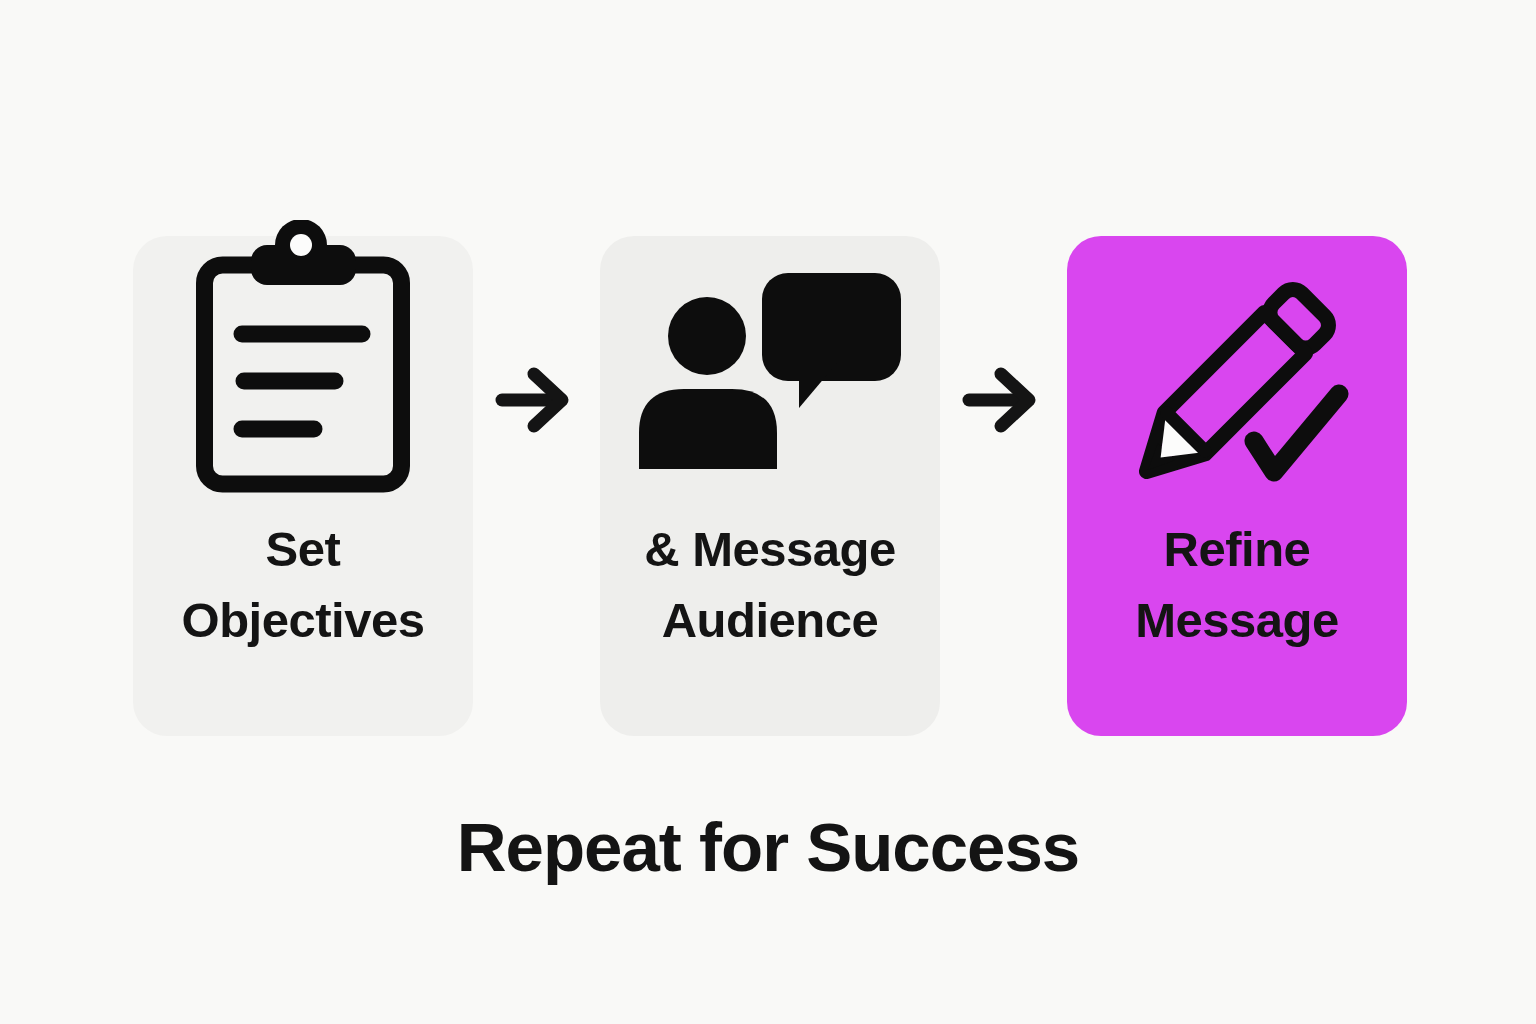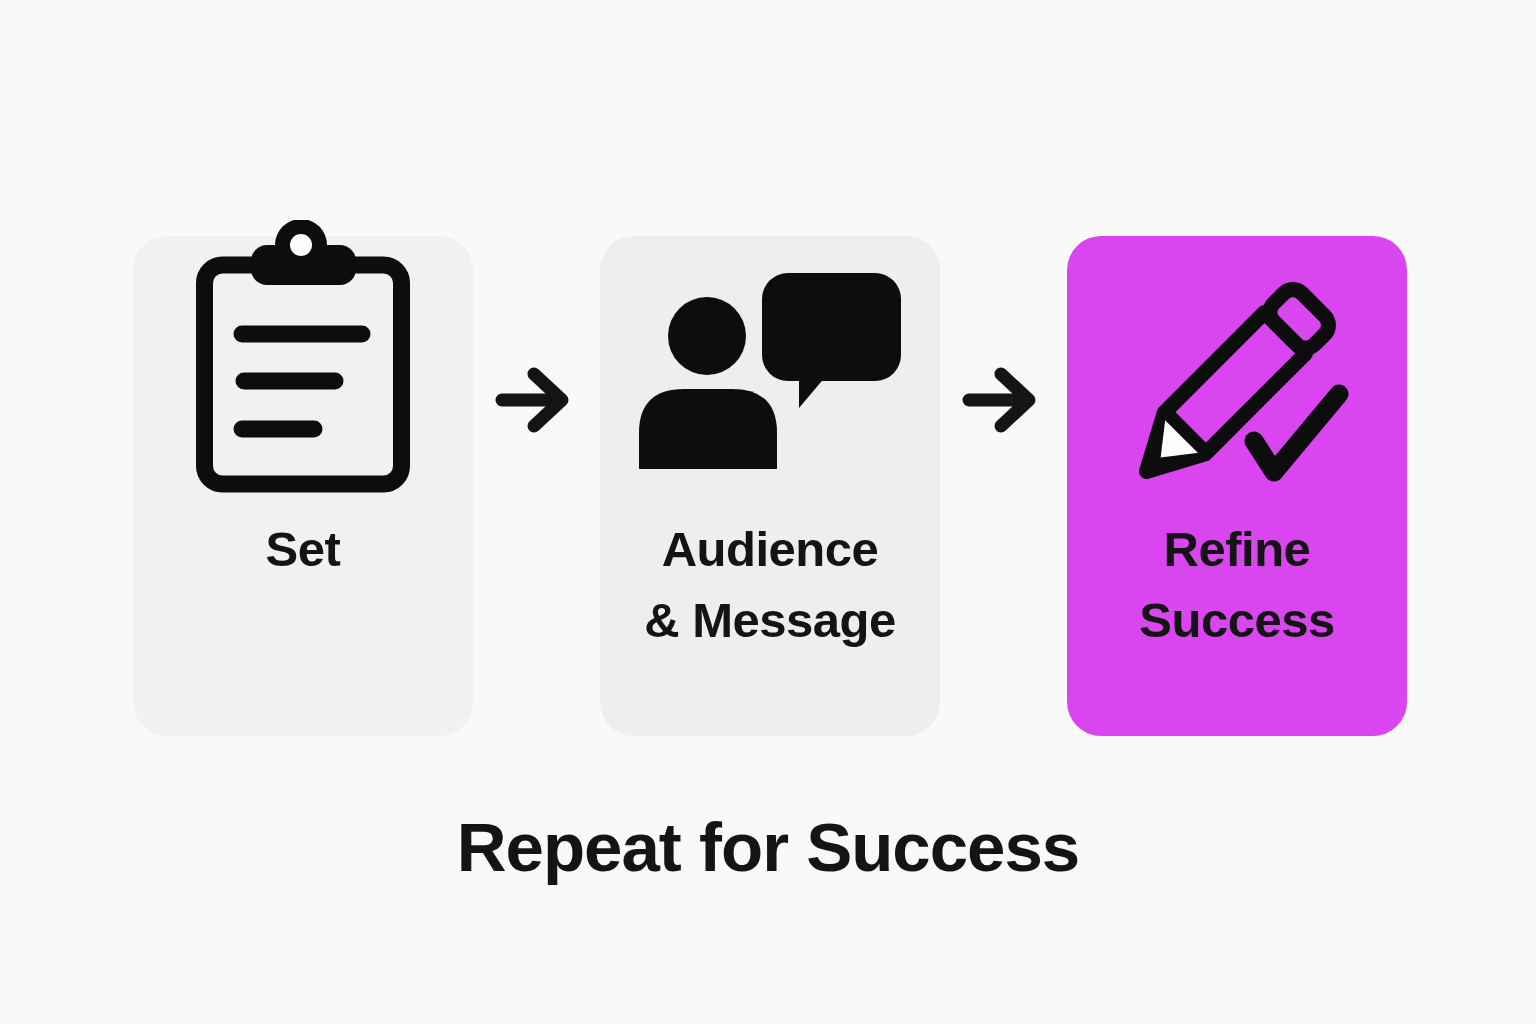--- a/index.html
+++ b/index.html
@@ -86,20 +86,21 @@
           <circle cx="105" cy="25" r="11" fill="#fcfcfb"></circle>
           <g stroke="#0d0d0d" stroke-width="17" stroke-linecap="round">
             <line x1="46" y1="114" x2="166" y2="114"></line>
             <line x1="48" y1="161" x2="139" y2="161"></line>
             <line x1="46" y1="209" x2="118" y2="209"></line>
           </g>
         </svg>
       </div>
       <div class="card-label">
         <span>Set</span>
+        <span>Objectives</span>
       </div>
     </div>
 
     <div class="arrow-box">
       <svg width="90" height="80" viewBox="0 0 90 80" aria-hidden="true">
         <g stroke="#141414" stroke-width="13" stroke-linecap="round" stroke-linejoin="round" fill="none">
           <line x1="10" y1="40" x2="62" y2="40"></line>
           <path d="M 42 14 L 70 40 L 42 66"></path>
         </g>
       </svg>
@@ -108,22 +109,22 @@
     <div class="card card-2">
       <div class="icon-box">
         <svg width="262" height="196" viewBox="0 0 262 196" aria-hidden="true">
           <circle cx="68" cy="63" r="39" fill="#0d0d0d"></circle>
           <path d="M 0 196 L 0 160 Q 0 116 45 116 L 93 116 Q 138 116 138 160 L 138 196 Z" fill="#0d0d0d"></path>
           <rect x="123" y="0" width="139" height="108" rx="26" fill="#0d0d0d"></rect>
           <path d="M 160 90 L 198 90 L 160 135 Z" fill="#0d0d0d"></path>
         </svg>
       </div>
       <div class="card-label">
+        <span>&amp; Message</span>
         <span>Audience</span>
-        <span>&amp; Message</span>
       </div>
     </div>
 
     <div class="arrow-box">
       <svg width="90" height="80" viewBox="0 0 90 80" aria-hidden="true">
         <g stroke="#141414" stroke-width="13" stroke-linecap="round" stroke-linejoin="round" fill="none">
           <line x1="10" y1="40" x2="62" y2="40"></line>
           <path d="M 42 14 L 70 40 L 42 66"></path>
         </g>
       </svg>
@@ -137,20 +138,20 @@
             <path d="M -29 -80 L -29 62 L 0 116 L 29 62 L 29 -80 Z" fill="none" stroke="#0d0d0d" stroke-width="15" stroke-linejoin="round" stroke-linecap="round"></path>
             <path d="M -12 88 L 0 114 L 12 88 Z" fill="#0d0d0d"></path>
             <path d="M -25 64 L 25 64 L 0 96 Z" fill="#fcfcfb"></path>
             <line x1="-27" y1="60" x2="27" y2="60" stroke="#0d0d0d" stroke-width="13" stroke-linecap="round"></line>
           </g>
           <path d="M 137 190 L 157 221 L 222 143" fill="none" stroke="#0d0d0d" stroke-width="19" stroke-linecap="round" stroke-linejoin="round"></path>
         </svg>
       </div>
       <div class="card-label">
         <span>Refine</span>
-        <span>Success</span>
+        <span>Message</span>
       </div>
     </div>
 
   </div>
 
   <div class="footer-title">Repeat for Success</div>
 </div>
 
 </body></html>

